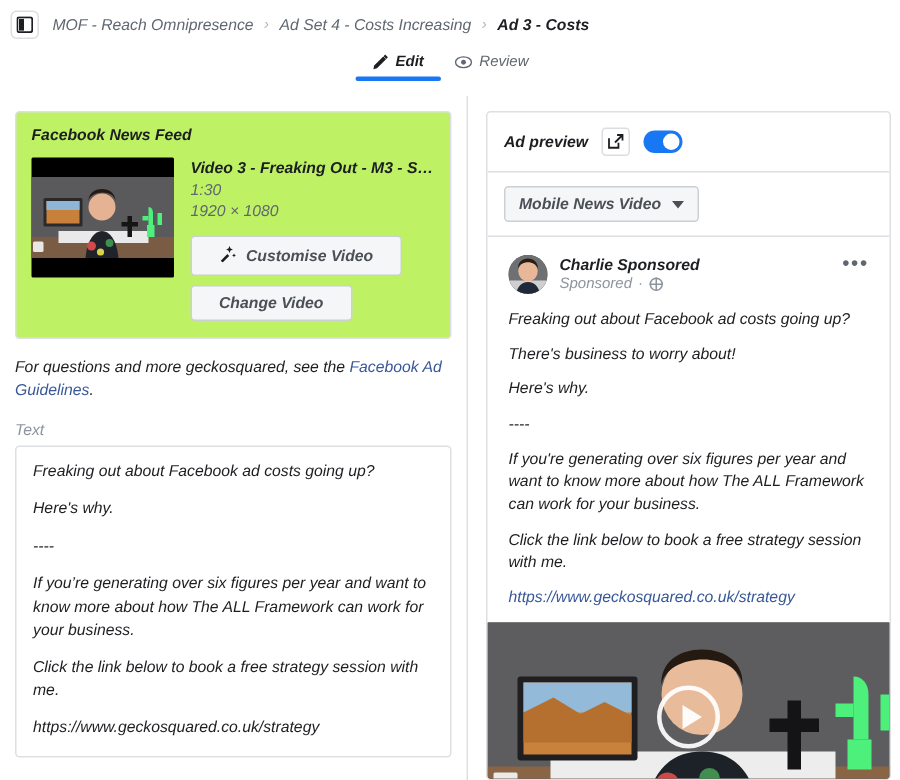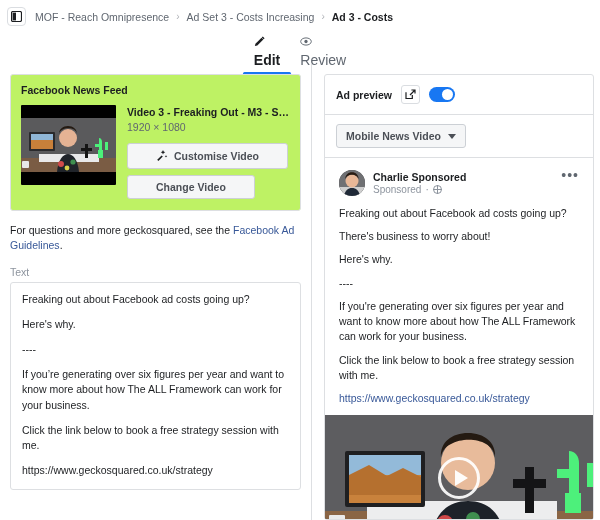--- a/index.html
+++ b/index.html
@@ -3,21 +3,21 @@
 <meta charset="utf-8">
 <style>
   * { box-sizing: border-box; margin: 0; padding: 0; }
   html, body {
     width: 600px; height: 520px;
     font-family: "Liberation Sans", sans-serif;
     background: #ffffff;
     color: #1c1e21;
     overflow: hidden;
   }
-  #app { position: relative; width: 597px; height: 520px; background:#fff; }
+  #app { position: relative; width: 597px; height: 520px; background:#fff;font-style:italic; }
 
   
   .topbar {
     position: absolute; top: 0; left: 0; width: 600px; height: 33px;
     display: flex; align-items: center; padding-left: 7px;
   }
   .panel-toggle {
     width: 19px; height: 19px; border: 1px solid #dadde1; border-radius: 4px;
     background: #fff; display: flex; align-items: center; justify-content: center;
     flex: 0 0 auto; cursor: pointer;
@@ -26,21 +26,21 @@
   .breadcrumb { display: flex; align-items: center; margin-left: 9px; font-size: 10.5px; }
   .crumb { color: #606770; white-space: nowrap; }
   .crumb.current { color: #1c1e21; font-weight: bold; }
   .crumb-sep { color: #b0b3b8; margin: 0 7px; font-size: 10px; line-height: 1; }
 
   
   .tabs {
     position: absolute; top: 36px; left: 0; width: 600px; height: 28px;
     display: flex; justify-content: center; align-items: flex-start; gap: 20px;
   }
-  .tab { display: flex; align-items: flex-start; gap: 5px; font-size: 14px; cursor: pointer; padding-bottom: 7px; position: relative; flex-direction: column; }
+  .tab { display: flex; align-items: flex-end; gap: 5px; font-size: 10px; cursor: pointer; padding-bottom: 7px; position: relative; }
   .tab .tlabel { font-weight: bold; color: #1c1e21; }
   .tab.inactive .tlabel { font-weight: normal; color: #606770; }
   .tab.active::after {
     content: ""; position: absolute; left: -11px; right: -11px; bottom: 0;
     height: 3px; background: #1877f2; border-radius: 2px;
   }
   .tab svg { display: block; }
 
   
   .divider-v {
@@ -63,21 +63,21 @@
   .media-meta { flex: 1 1 auto; min-width: 0; padding-top: 1px; }
   .vid-name {
     font-size: 10.5px; font-weight: bold; color: #1c1e21; white-space: nowrap;
     overflow: hidden; text-overflow: ellipsis; margin-bottom: 2px;
   }
   .vid-sub { font-size: 10.5px; color: #606770; line-height: 1.35; }
   .btn {
     display: inline-flex; align-items: center; gap: 6px;
     border: 1px solid #ccd0d5; border-radius: 3px; background: #f5f6f7;
     font-size: 10.5px; font-weight: bold; color: #4b4f56;
-    padding: 5px 28px; cursor: pointer; white-space: nowrap;
+    padding: 5px 18px; cursor: pointer; white-space: nowrap;
   }
   .btn.customise { margin-top: 9px; }
   .btn.change { margin-top: 6px; }
   .guidelines { margin: 12px 10px 0 10px; font-size: 10.5px; color: #1c1e21; line-height: 1.4; }
   .link { color: #385898; text-decoration: none; cursor: pointer; }
   .field-label { margin: 13px 10px 4px 10px; font-size: 10.5px; color: #8d949e; }
   .textbox {
     margin: 0 10px; border: 1px solid #dddfe2; border-radius: 3px; background: #fff;
     padding: 9px 11px 10px 11px; font-size: 10.5px; color: #1c1e21; line-height: 1.45;
   }
@@ -133,21 +133,21 @@
   <div class="topbar">
     <div class="panel-toggle">
       <svg width="11" height="11" viewBox="0 0 11 11">
         <rect x="0.5" y="0.5" width="10" height="10" rx="1.5" fill="none" stroke="#1c1e21" stroke-width="1.2"></rect>
         <rect x="1.6" y="1.6" width="3.4" height="7.8" fill="#1c1e21"></rect>
       </svg>
     </div>
     <div class="breadcrumb">
       <span class="crumb">MOF - Reach Omnipresence</span>
       <span class="crumb-sep">›</span>
-      <span class="crumb">Ad Set 3 - Costs Increasing</span>
+      <span class="crumb">Ad Set 4 - Costs Increasing</span>
       <span class="crumb-sep">›</span>
       <span class="crumb current">Ad 3 - Costs</span>
     </div>
   </div>
 
   <div class="tabs">
     <div class="tab active">
       <span>
         <svg width="11" height="11" viewBox="0 0 12 12">
           <path d="M1 11l0.6-2.6L8.2 1.8l2 2L3.6 10.4z" fill="#1c1e21"></path>
@@ -194,20 +194,21 @@
               <path d="M78 20c2 0 3 2 3 4v8h-3z" fill="#4cf07a"></path>
               <path d="M74 26h4v3h-4z" fill="#4cf07a"></path>
               <path d="M84 24h3v8h-3z" fill="#4cf07a"></path>
               <rect x="77" y="32" width="5" height="8" fill="#4cf07a"></rect>
               <rect x="1" y="43" width="7" height="7" rx="1" fill="#e7e7e7"></rect>
             </svg>
           </div>
         </div>
         <div class="media-meta">
           <div class="vid-name">Video 3 - Freaking Out - M3 - Sire...</div>
+          <div class="vid-sub">1:30</div>
           <div class="vid-sub">1920 × 1080</div>
           <div class="btn customise">
             <span>
               <svg width="12" height="12" viewBox="0 0 12 12">
                 <path d="M7 1l0.7 1.6L9.3 3.3 7.7 4 7 5.6 6.3 4 4.7 3.3 6.3 2.6z" fill="#1c1e21"></path>
                 <path d="M1.2 10.8l4.4-4.4 1.2 1.2-4.4 4.4z" fill="#1c1e21"></path>
                 <path d="M10 6l0.4 0.9 0.9 0.4-0.9 0.4L10 8.6 9.6 7.7 8.7 7.3l0.9-0.4z" fill="#1c1e21"></path>
               </svg>
             </span>
             <span>Customise Video</span>

